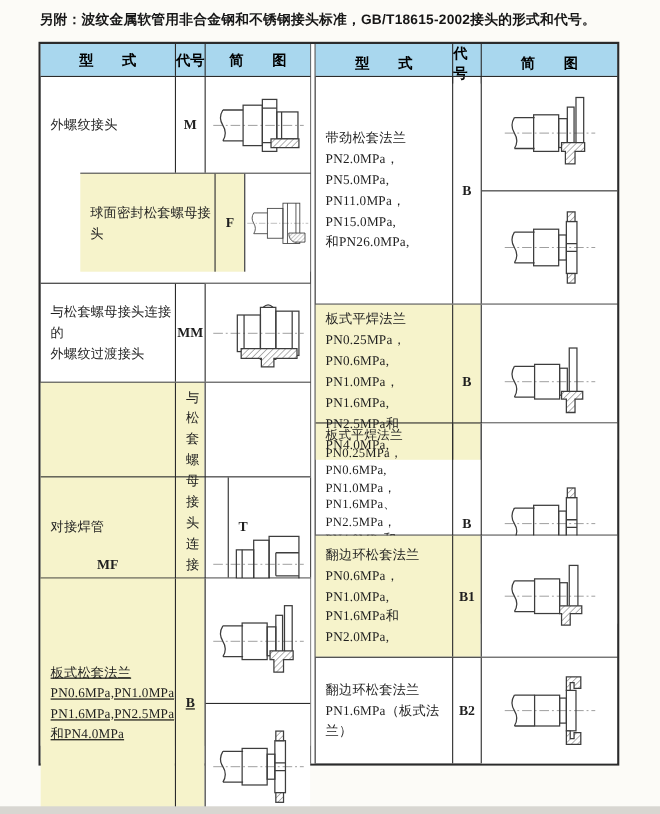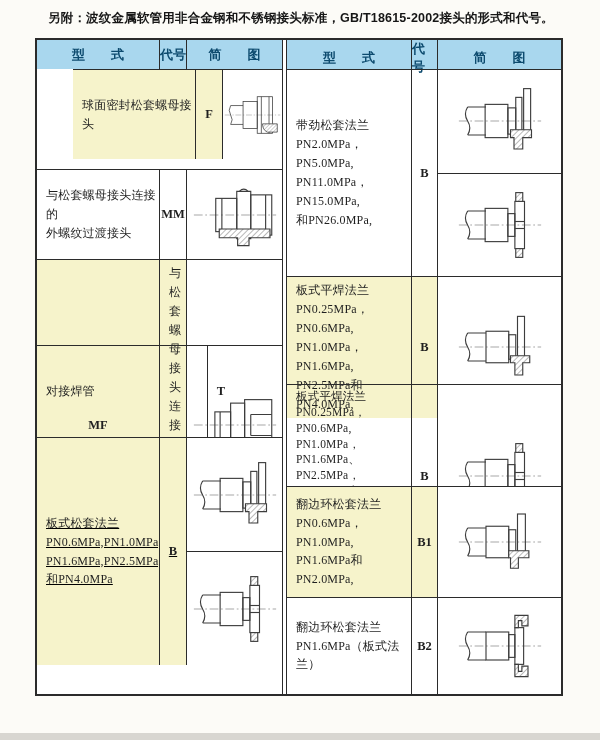--- a/index.html
+++ b/index.html
@@ -1,33 +1,33 @@
 <!DOCTYPE html>
 <html><head>
 <meta charset="utf-8">
 <style>
   html,body{margin:0;padding:0;}
   body{width:600px;height:740px;background:#fcfbf7;position:relative;overflow:hidden;
        font-family:"Liberation Serif",serif;}
-  .title{position:absolute;left:48px;top:10px;width:545px;
+  .title{position:absolute;left:36px;top:10px;width:545px;
          font-family:"Liberation Sans",sans-serif;font-weight:bold;font-size:12.5px;
          color:#161616;letter-spacing:.2px;}
   .tbl{position:absolute;left:35px;top:38px;width:528px;height:658px;background:#fff;
        border:2px solid #2b2b2b;box-sizing:border-box;display:flex;}
   .half{display:flex;flex-direction:column;box-sizing:border-box;}
   .half.left{width:246px;border-right:1.5px solid #2b2b2b;}
   .sep{width:3px;background:#fff;}
   .half.right{flex:1;border-left:1.5px solid #2b2b2b;}
   .th,.tr{display:grid;flex:none;box-sizing:border-box;min-height:0;}
   .left .th,.left .tr{grid-template-columns:122px 27px 1fr;}
   .right .th,.right .tr{grid-template-columns:124px 26px 1fr;}
   .th{height:29px;background:#a9d7ee;}
   .tr{border-top:1.2px solid #2b2b2b;}
   .hc{display:flex;align-items:center;justify-content:center;
-      font-family:Liberation Sans, sans-serif;font-weight:bold;font-size:13px;color:#0c4a6e;}
+      font-family:Liberation Sans, sans-serif;font-weight:bold;font-size:13px;color:#000000;}
   .c,.hc{min-width:0;box-sizing:border-box;}
   .c + .c, .hc + .hc{border-left:1.2px solid #2b2b2b;}
   .type{display:flex;align-items:center;padding:4px 3px 4px 9px;font-size:12px;
         line-height:1.58;color:#1f1f1f;white-space:pre-line;letter-spacing:.2px;}
   .type.dense{font-size:11.5px;line-height:1.38;}
   .code{display:flex;align-items:center;justify-content:center;font-weight:bold;
         font-size:12.5px;color:#1f1f1f;}
   .hl{background:#f6f3cb;}
   .diagcell{display:flex;flex-direction:column;background:#fff;}
   .diag{flex:1;display:flex;align-items:center;justify-content:center;min-height:0;overflow:hidden;}
@@ -48,20 +48,41 @@
 
 <div class="title">另附：波纹金属软管用非合金钢和不锈钢接头标准，GB/T18615-2002接头的形式和代号。</div>
 
 <div class="tbl">
   <div class="half left" id="half-left">
     <div class="th">
       <div class="hc">型　　式</div>
       <div class="hc">代号</div>
       <div class="hc">简　　图</div>
     </div>
+  <div class="tr" style="height: 88px;">
+        <div class="c type">外螺纹接头</div>
+        <div class="c code">M</div>
+        <div class="c diagcell">
+          <div class="diag">
+            <svg viewBox="0 0 100 80" width="94" height="70">
+              <line x1="3" y1="40" x2="97" y2="40" stroke="#828282" stroke-width="0.8" stroke-dasharray="10 3 2 3"></line>
+              <g stroke="#3d3d3d" stroke-width="1.3" fill="none">
+                <path d="M13,24 h21 M13,56 h21 M13,24 q-5,8 0,16 q5,8 0,16"></path>
+                <rect x="34" y="19" width="20" height="42"></rect>
+                <rect x="54" y="13" width="15" height="54"></rect>
+                <line x1="54" y1="22" x2="69" y2="22"></line>
+                <line x1="54" y1="58" x2="69" y2="58"></line>
+                <rect x="69" y="26" width="22" height="28"></rect>
+                <line x1="74" y1="26" x2="74" y2="54"></line>
+                <path d="M63,54 h29 v9 h-29 z" fill="url(#h)"></path>
+              </g>
+            </svg>
+          </div>
+        </div>
+      </div>
       <div class="tr" style="height: 90px; margin-left: 36px;">
         <div class="c type hl">球面密封松套螺母接头</div>
         <div class="c code hl">F</div>
         <div class="c diagcell">
           <div class="diag">
             <svg viewBox="0 0 100 80" width="94" height="70">
               <line x1="3" y1="40" x2="97" y2="40" stroke="#828282" stroke-width="0.8" stroke-dasharray="10 3 2 3"></line>
               <g stroke="#3d3d3d" stroke-width="1.3" fill="none">
                 <path d="M13,24 h21 M13,56 h21 M13,24 q-5,8 0,16 q5,8 0,16"></path>
                 <rect x="34" y="17" width="24" height="46"></rect>

